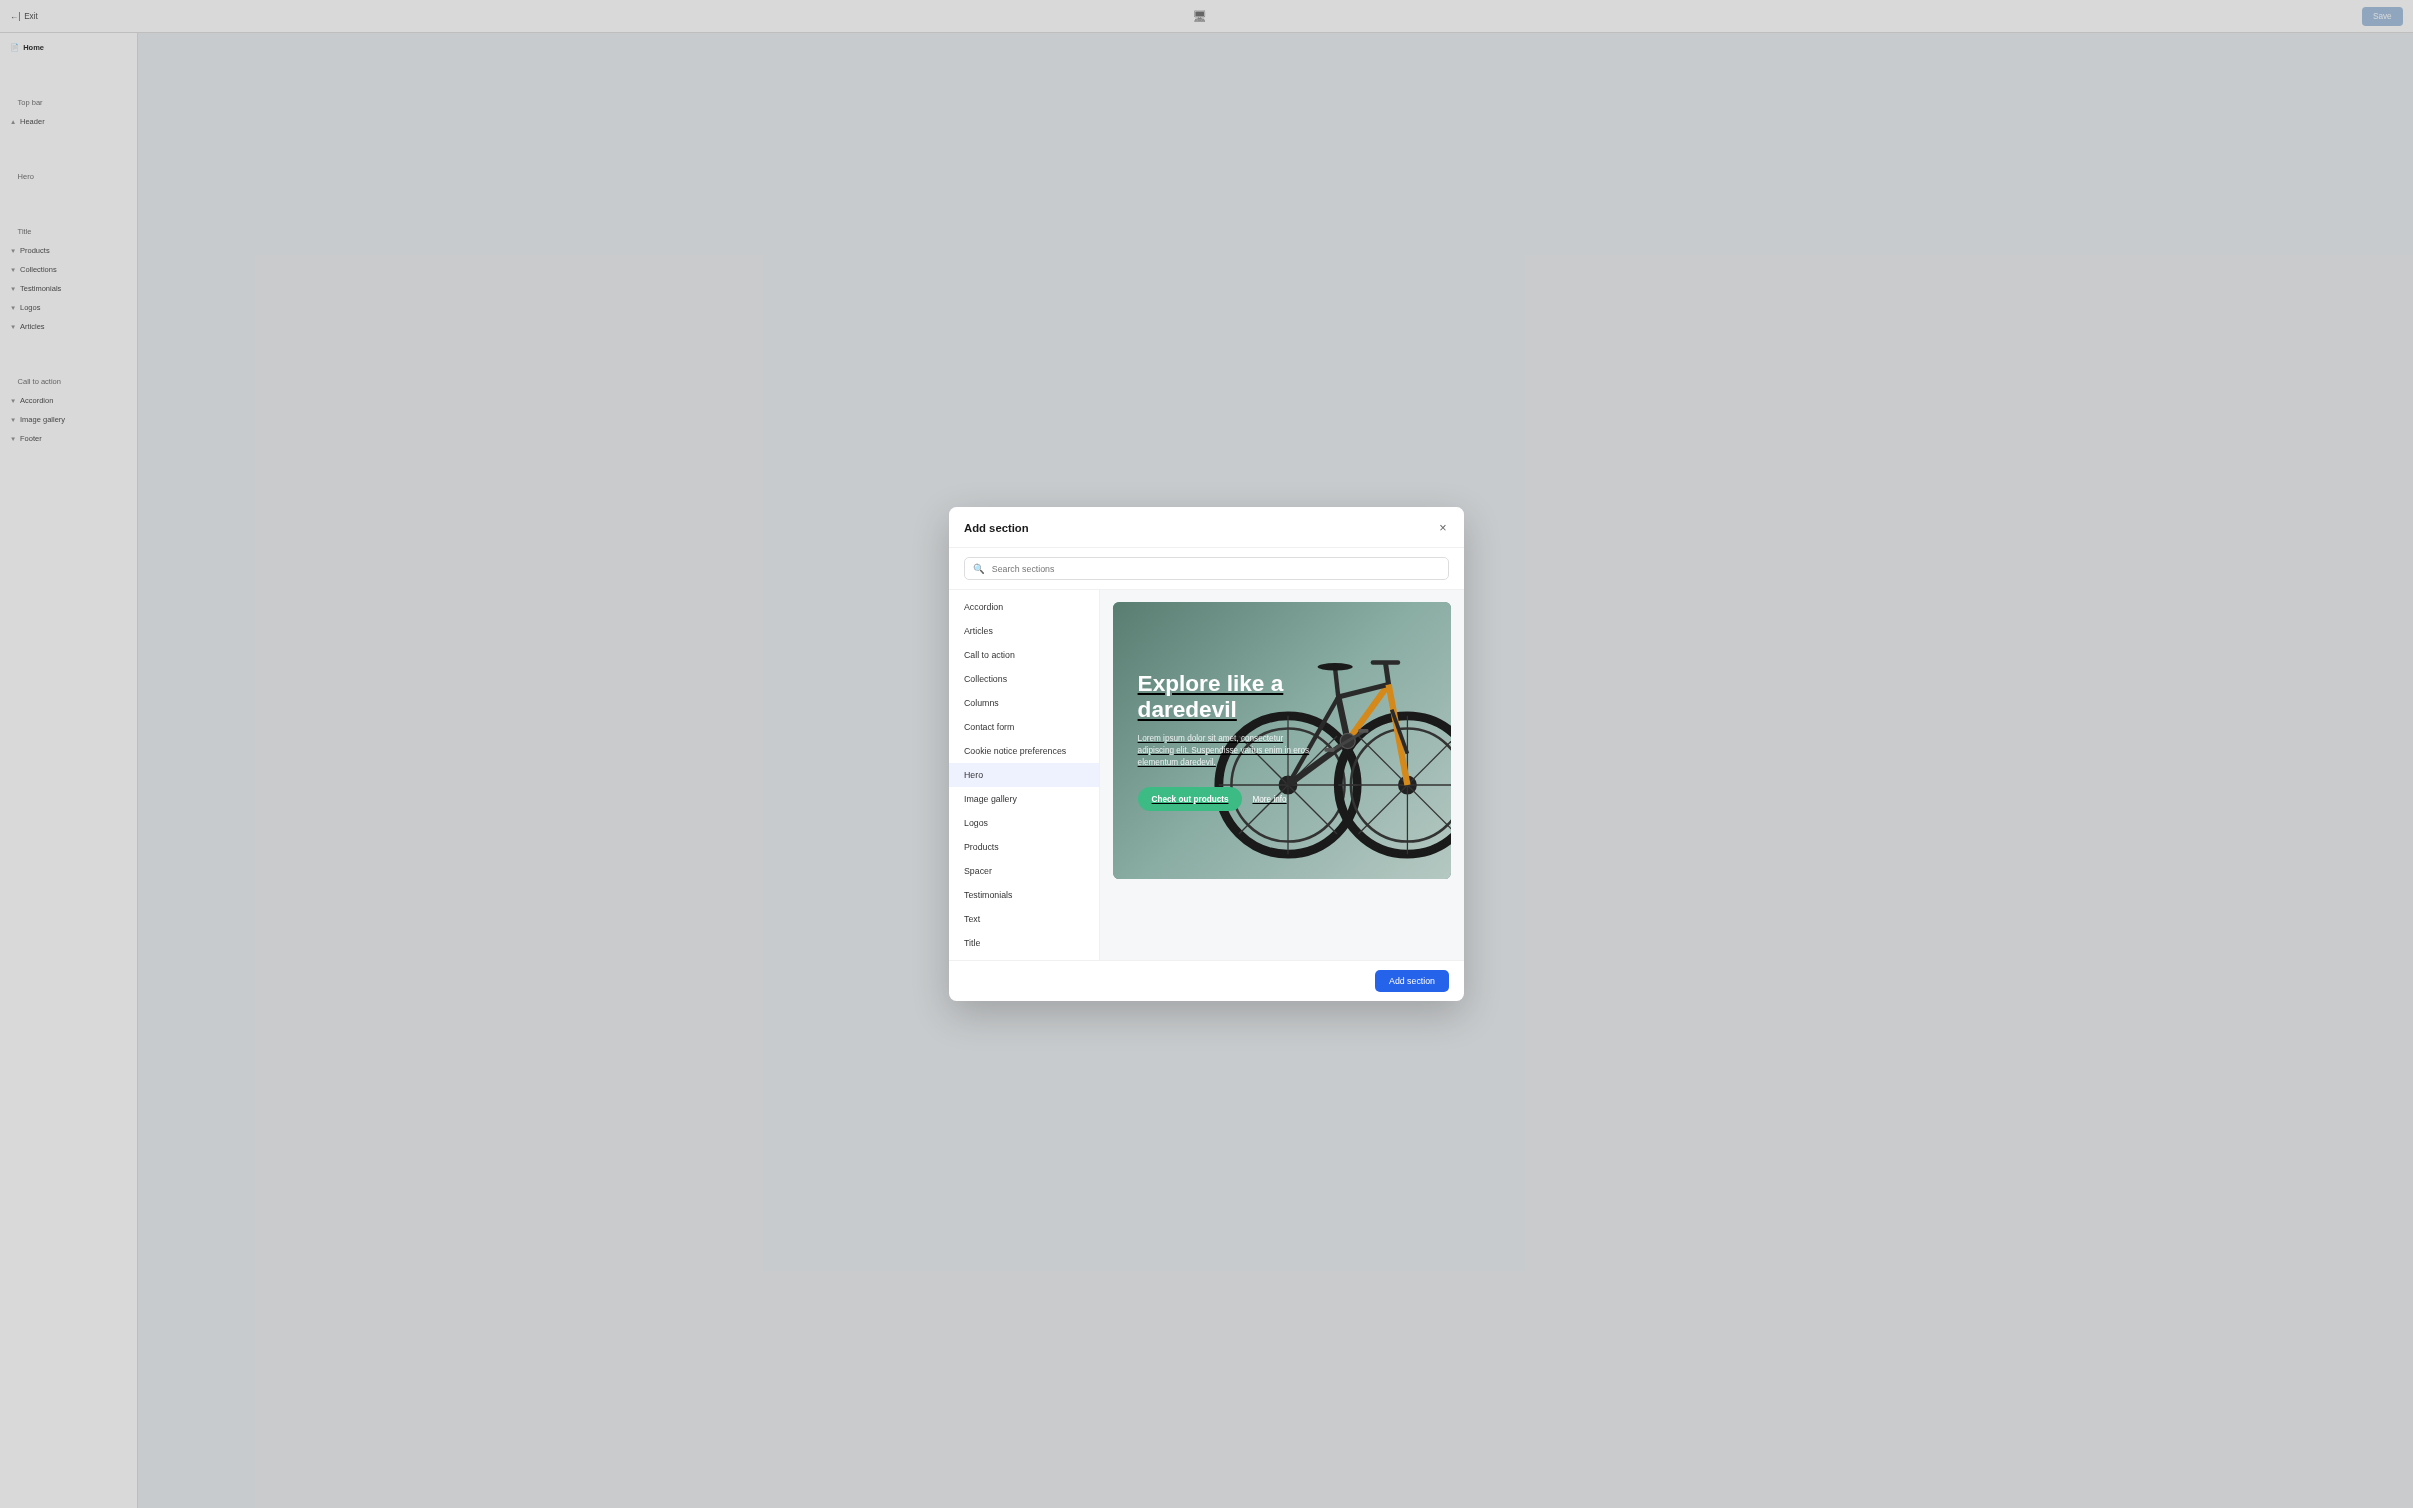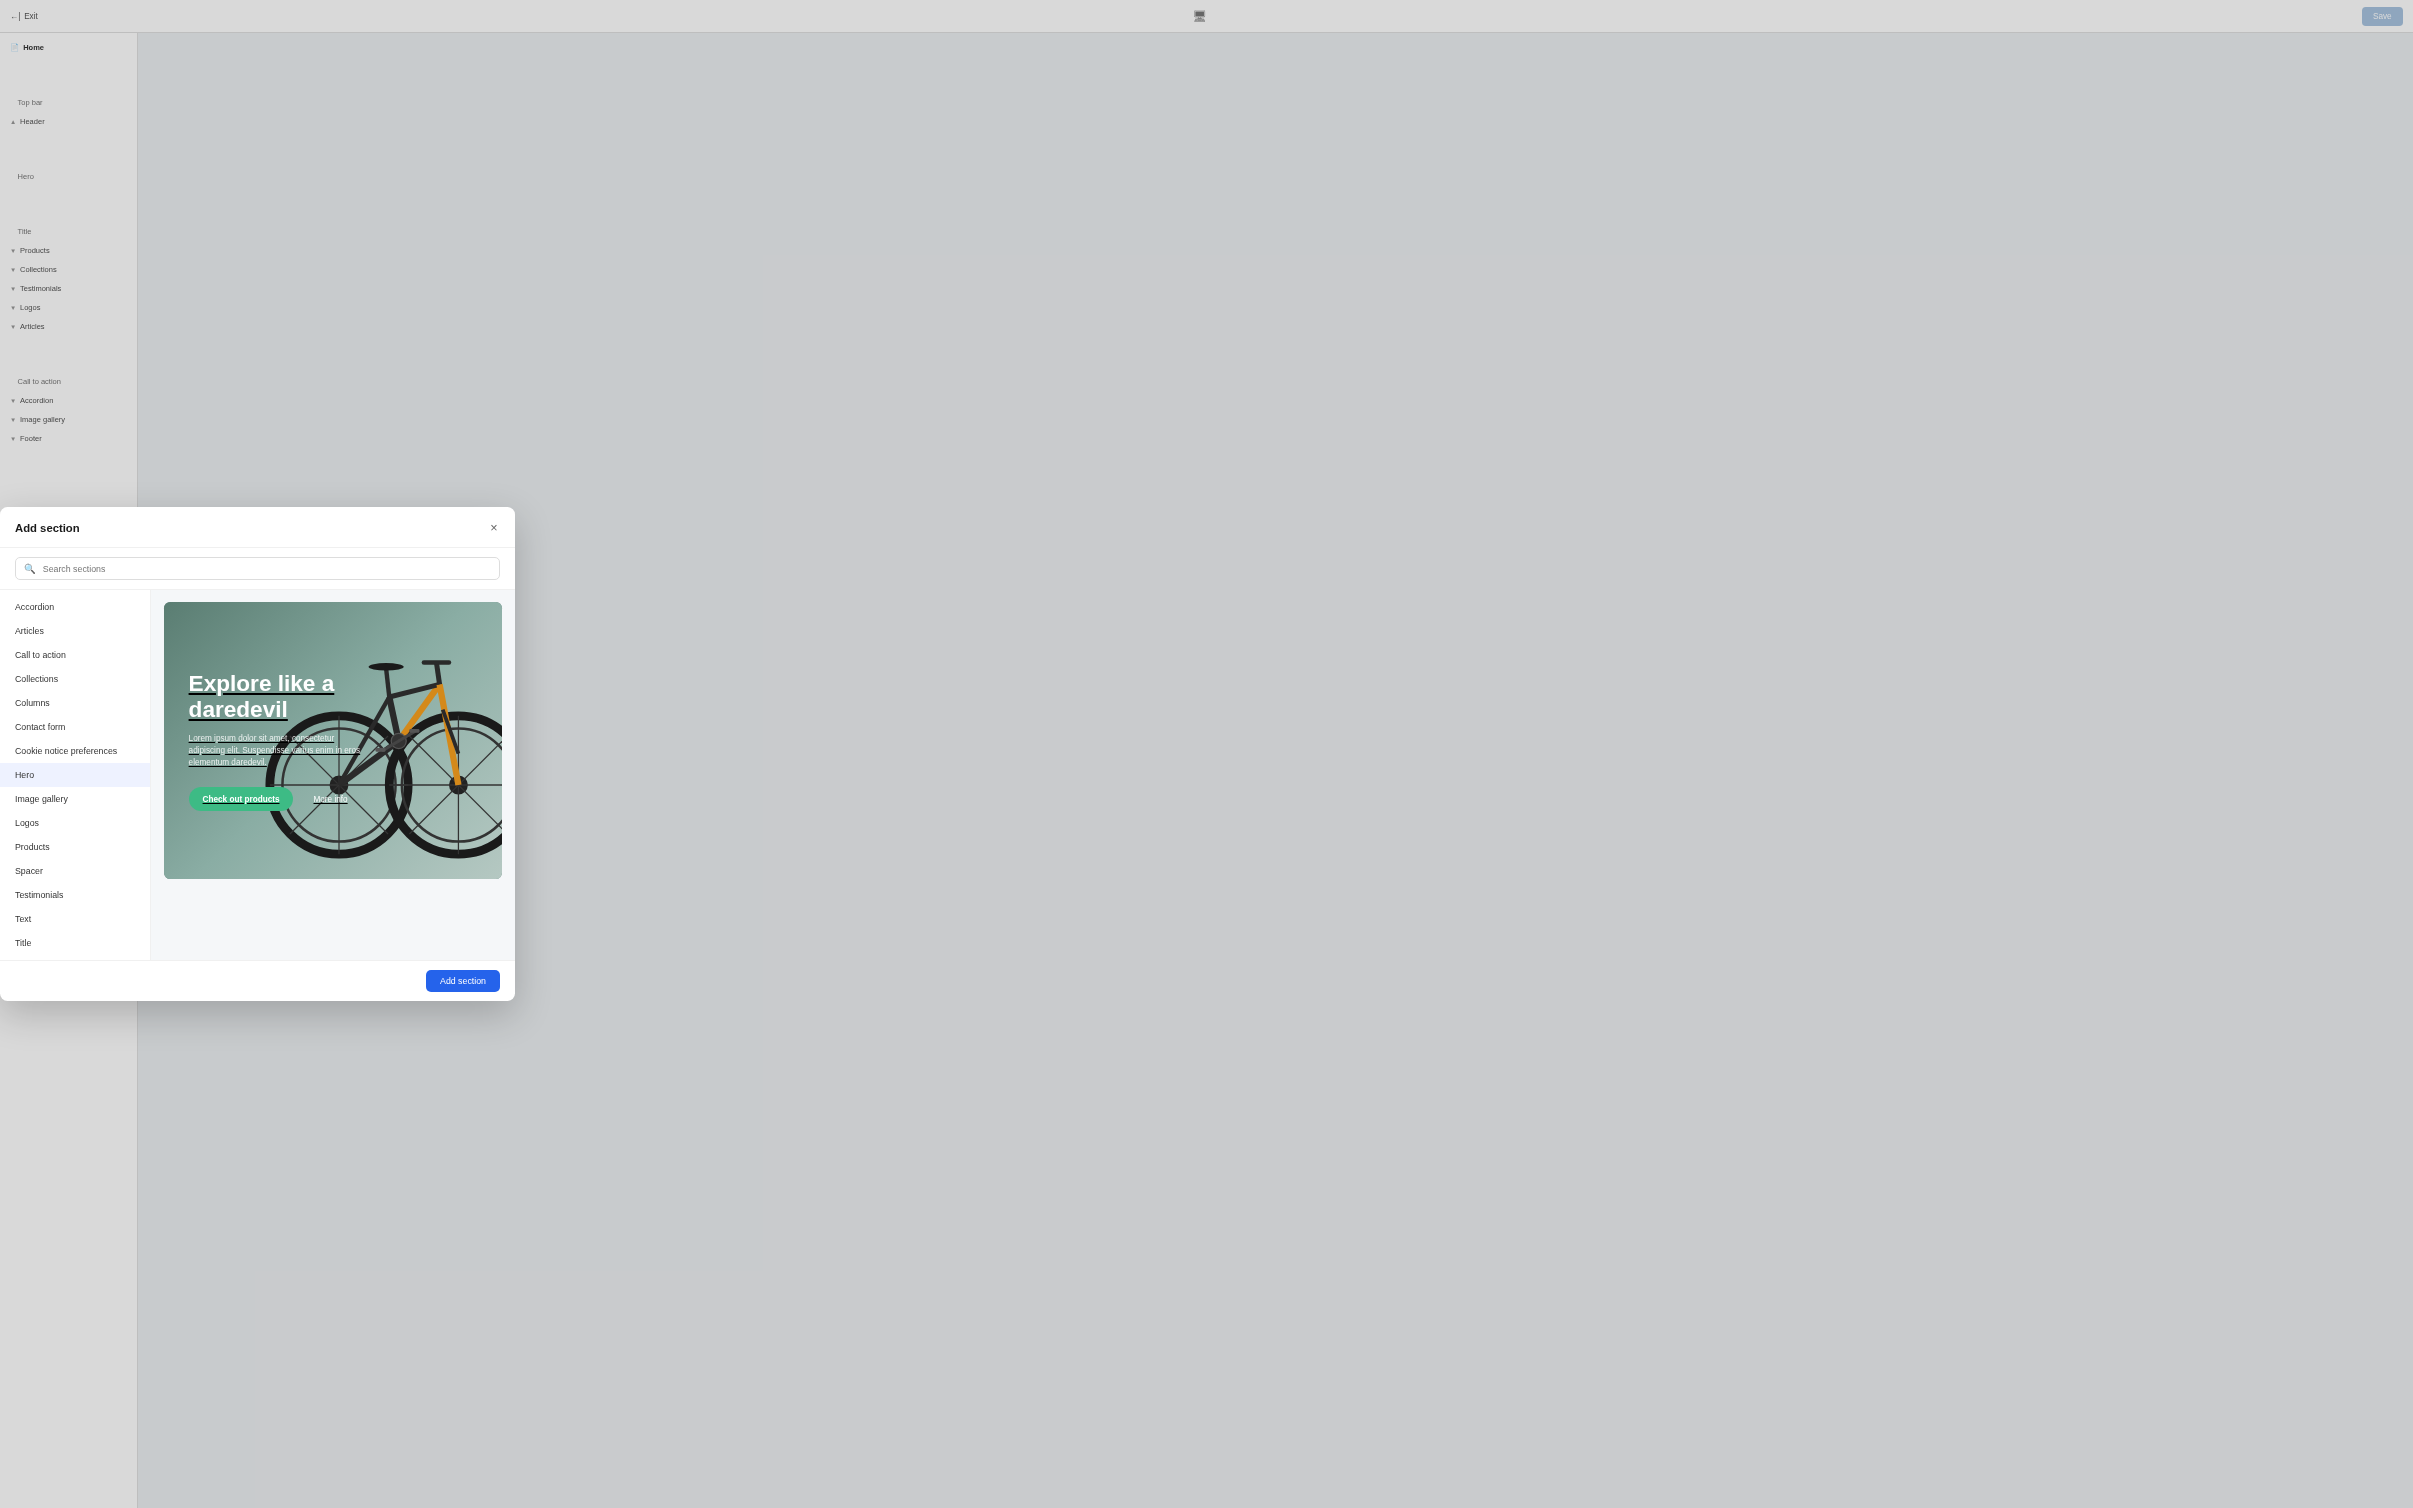--- a/index.html
+++ b/index.html
@@ -122,21 +122,21 @@
       overflow: hidden;
     }
 
     
     .modal-backdrop {
       position: fixed;
       inset: 0;
       background: rgba(0,0,0,0.15);
       display: flex;
       align-items: center;
-      justify-content: flex-start;
+      justify-content: center;
       z-index: 100;
     }
 
     
     .modal {
       background: #fff;
       border-radius: 7.5px;
       width: 515px;
       max-width: 95vw;
       max-height: 90vh;
@@ -275,21 +275,21 @@
     .hero-body {
       font-size: 8.2px;
       color: rgba(255,255,255,0.85);
       line-height: 1.5;
       margin-bottom: 17.6px;
     }
 
     .hero-buttons {
       display: flex;
       align-items: center;
-      gap: 20px;
+      gap: 10px;
     }
 
     .hero-btn-primary {
       background: #3dbb85;
       color: #fff;
       border: none;
       border-radius: 31px;
       padding: 7.5px 14px;
       font-size: 8.2px;
       font-weight: 600;

